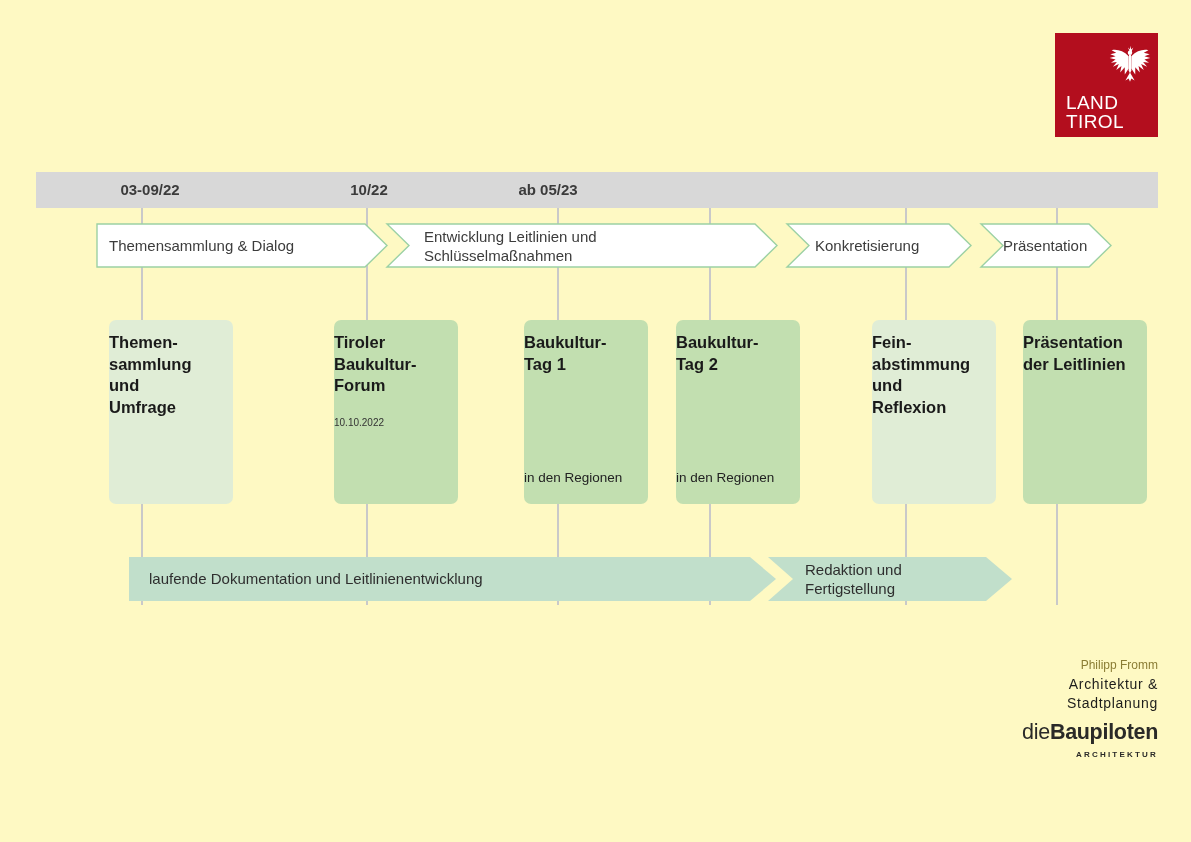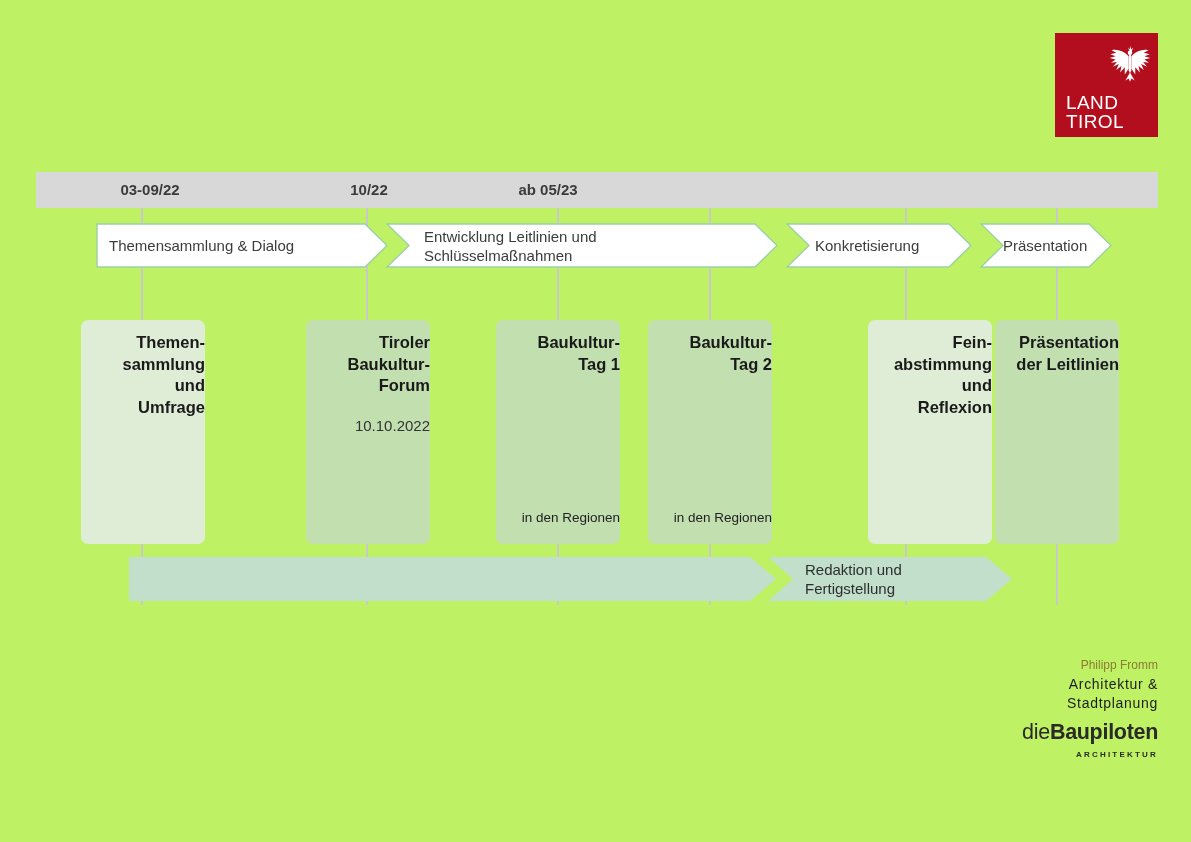--- a/index.html
+++ b/index.html
@@ -1,16 +1,16 @@
 <!DOCTYPE html>
 <html style="--logo-red: #b30e1e; --bar-gray: #d8d8d8; --gridline: #c9c9c9; --box-light: #e0edd6; --box-medium: #c2dfb0; --arrow-border: #9cd1a4; --mint: #c1dfcb; --title-dark: #1a1a1a; --footer-olive: #8b7d34; --footer-dark: #2a2a28;"><head>
 <meta charset="utf-8">
 <style>
   html,body{margin:0;padding:0;background:#fff;}
-  .page{position:relative;width:1191px;height:842px;background:#bef264;overflow:hidden;
+  .page{position:relative;width:1191px;height:842px;background:#fef9c3;overflow:hidden;
         font-family:"Liberation Sans","DejaVu Sans",sans-serif;}
 
   
   .logo{position:absolute;left:1055px;top:33px;width:103px;height:104px;background:var(--logo-red);}
   .logo-eagle{position:absolute;top:9px;right:7px;width:42px;height:44px;}
   .logo-text{position:absolute;left:11px;bottom:6px;color:#fff;font-size:19px;line-height:19px;
              font-weight:500;letter-spacing:0.4px;}
 
   
   .datebar{position:absolute;left:36px;top:172px;width:1122px;height:36px;background:var(--bar-gray);}
@@ -22,27 +22,27 @@
 
   
   .phase{position:absolute;top:223px;height:45px;}
   .phase svg{position:absolute;left:0;top:0;overflow:visible;}
   .phase-shape{fill:#ffffff;stroke:var(--arrow-border);stroke-width:1.4;}
   .phase-label{position:absolute;top:0;height:45px;display:flex;flex-direction:column;
                justify-content:center;font-size:15px;color:#3c3c3c;white-space:pre-line;
                line-height:19px;text-align:left;}
 
   
-  .box{position:absolute;top:320px;width:124px;height:224px;border-radius:7px;
-       box-sizing:border-box;text-align:right;}
+  .box{position:absolute;top:320px;width:124px;height:184px;border-radius:7px;
+       box-sizing:border-box;text-align:left;margin-left:28px;}
   .box.light{background:var(--box-light);}
   .box.medium{background:var(--box-medium);}
   .box-title{padding-top:12px;font-weight:bold;font-size:16.5px;line-height:21.5px;
              color:var(--title-dark);white-space:pre-line;}
-  .box-date{margin-top:20px;font-size:15px;color:#333;}
+  .box-date{margin-top:20px;font-size:10px;color:#333;}
   .box-footnote{position:absolute;bottom:19px;left:0;right:0;font-size:13.5px;color:#222;}
 
   
   .proc{position:absolute;top:557px;height:44px;}
   .proc svg{position:absolute;left:0;top:0;overflow:visible;}
   .proc-shape{fill:var(--mint);}
   .proc-label{position:absolute;top:0;height:44px;display:flex;flex-direction:column;
               justify-content:center;font-size:15px;color:#2e2e2e;white-space:pre-line;
               line-height:19.5px;}
 
@@ -139,36 +139,37 @@
 Tag 1</div>
     <div class="box-footnote">in den Regionen</div>
   </div>
 
   <div class="box medium" style="left:648px">
     <div class="box-title">Baukultur-
 Tag 2</div>
     <div class="box-footnote">in den Regionen</div>
   </div>
 
-  <div class="box light" style="left:868px">
+  <div class="box light" style="left:844px">
     <div class="box-title">Fein-
 abstimmung
 und
 Reflexion</div>
   </div>
 
   <div class="box medium" style="left:995px">
     <div class="box-title">Präsentation
 der Leitlinien</div>
   </div>
 
   <div class="proc" style="left:129px;width:647px">
     <svg width="647" height="44">
       <polygon class="proc-shape" points="0,0 621,0 647,22 621,44 0,44"></polygon>
     </svg>
+    <div class="proc-label" style="left:20px">laufende Dokumentation und Leitlinienentwicklung</div>
   </div>
 
   <div class="proc" style="left:768px;width:244px">
     <svg width="244" height="44">
       <polygon class="proc-shape" points="0,0 218,0 244,22 218,44 0,44 25,22"></polygon>
     </svg>
     <div class="proc-label" style="left:37px">Redaktion und
 Fertigstellung</div>
   </div>
 

